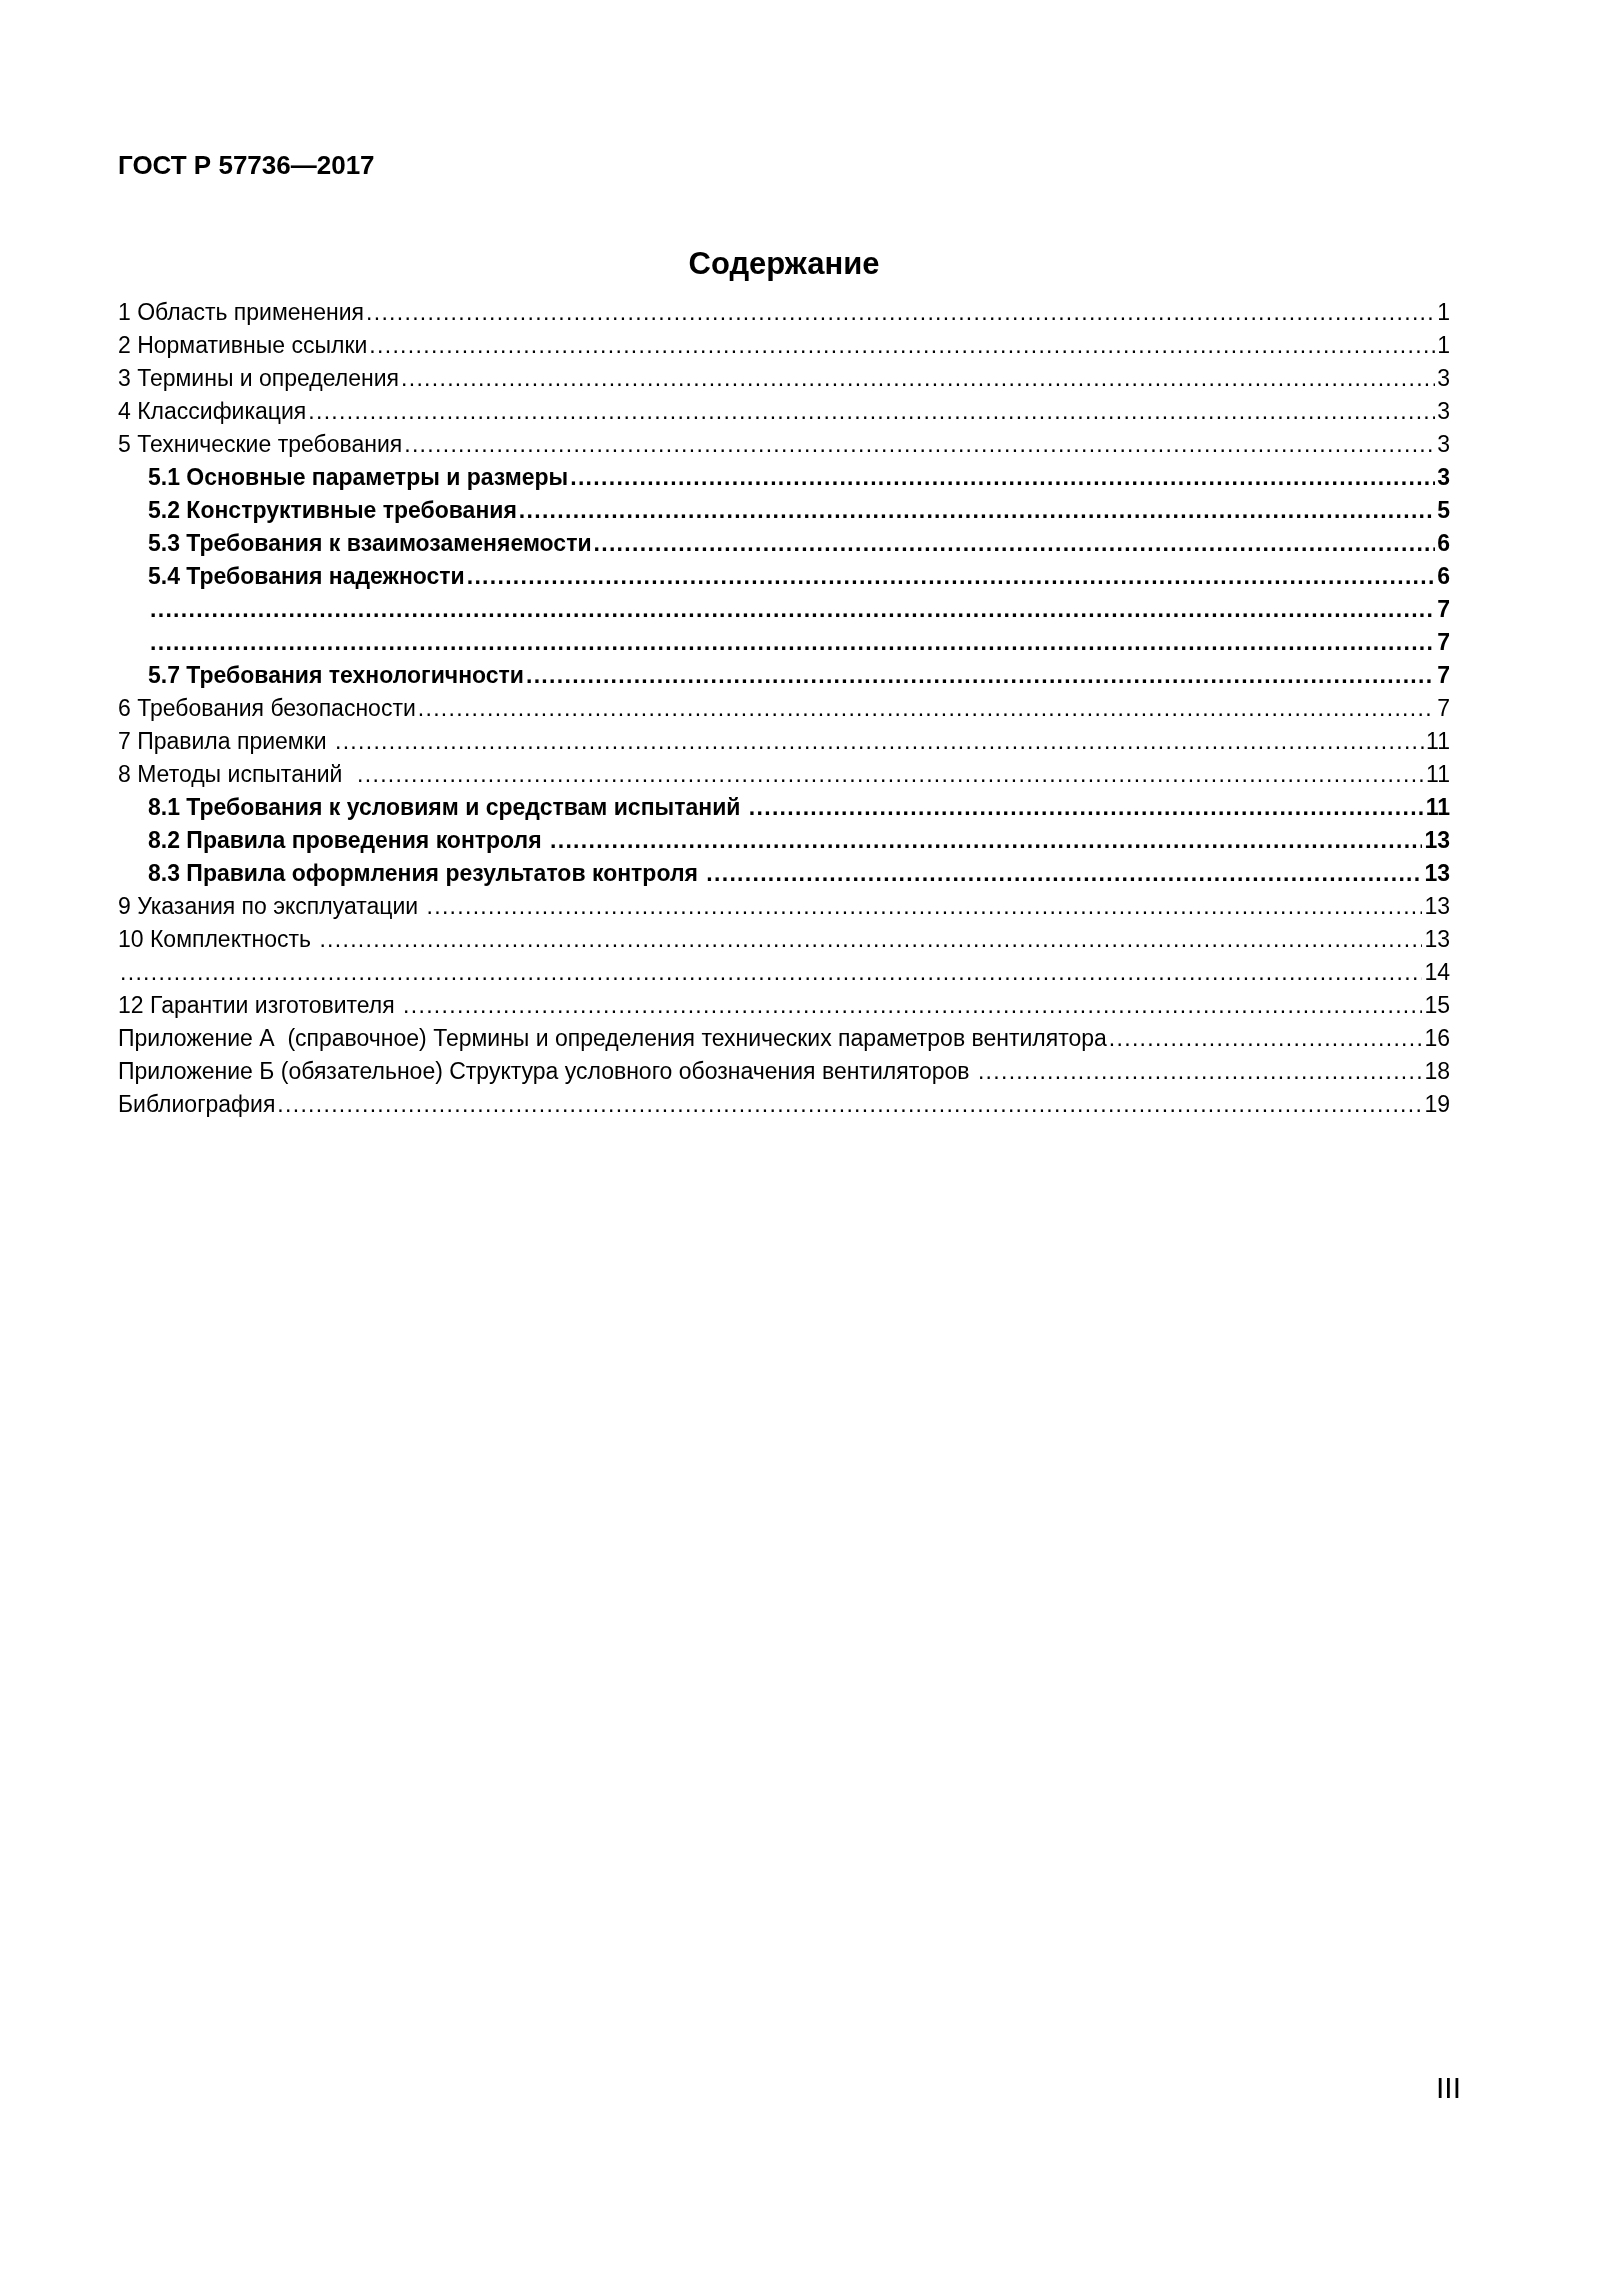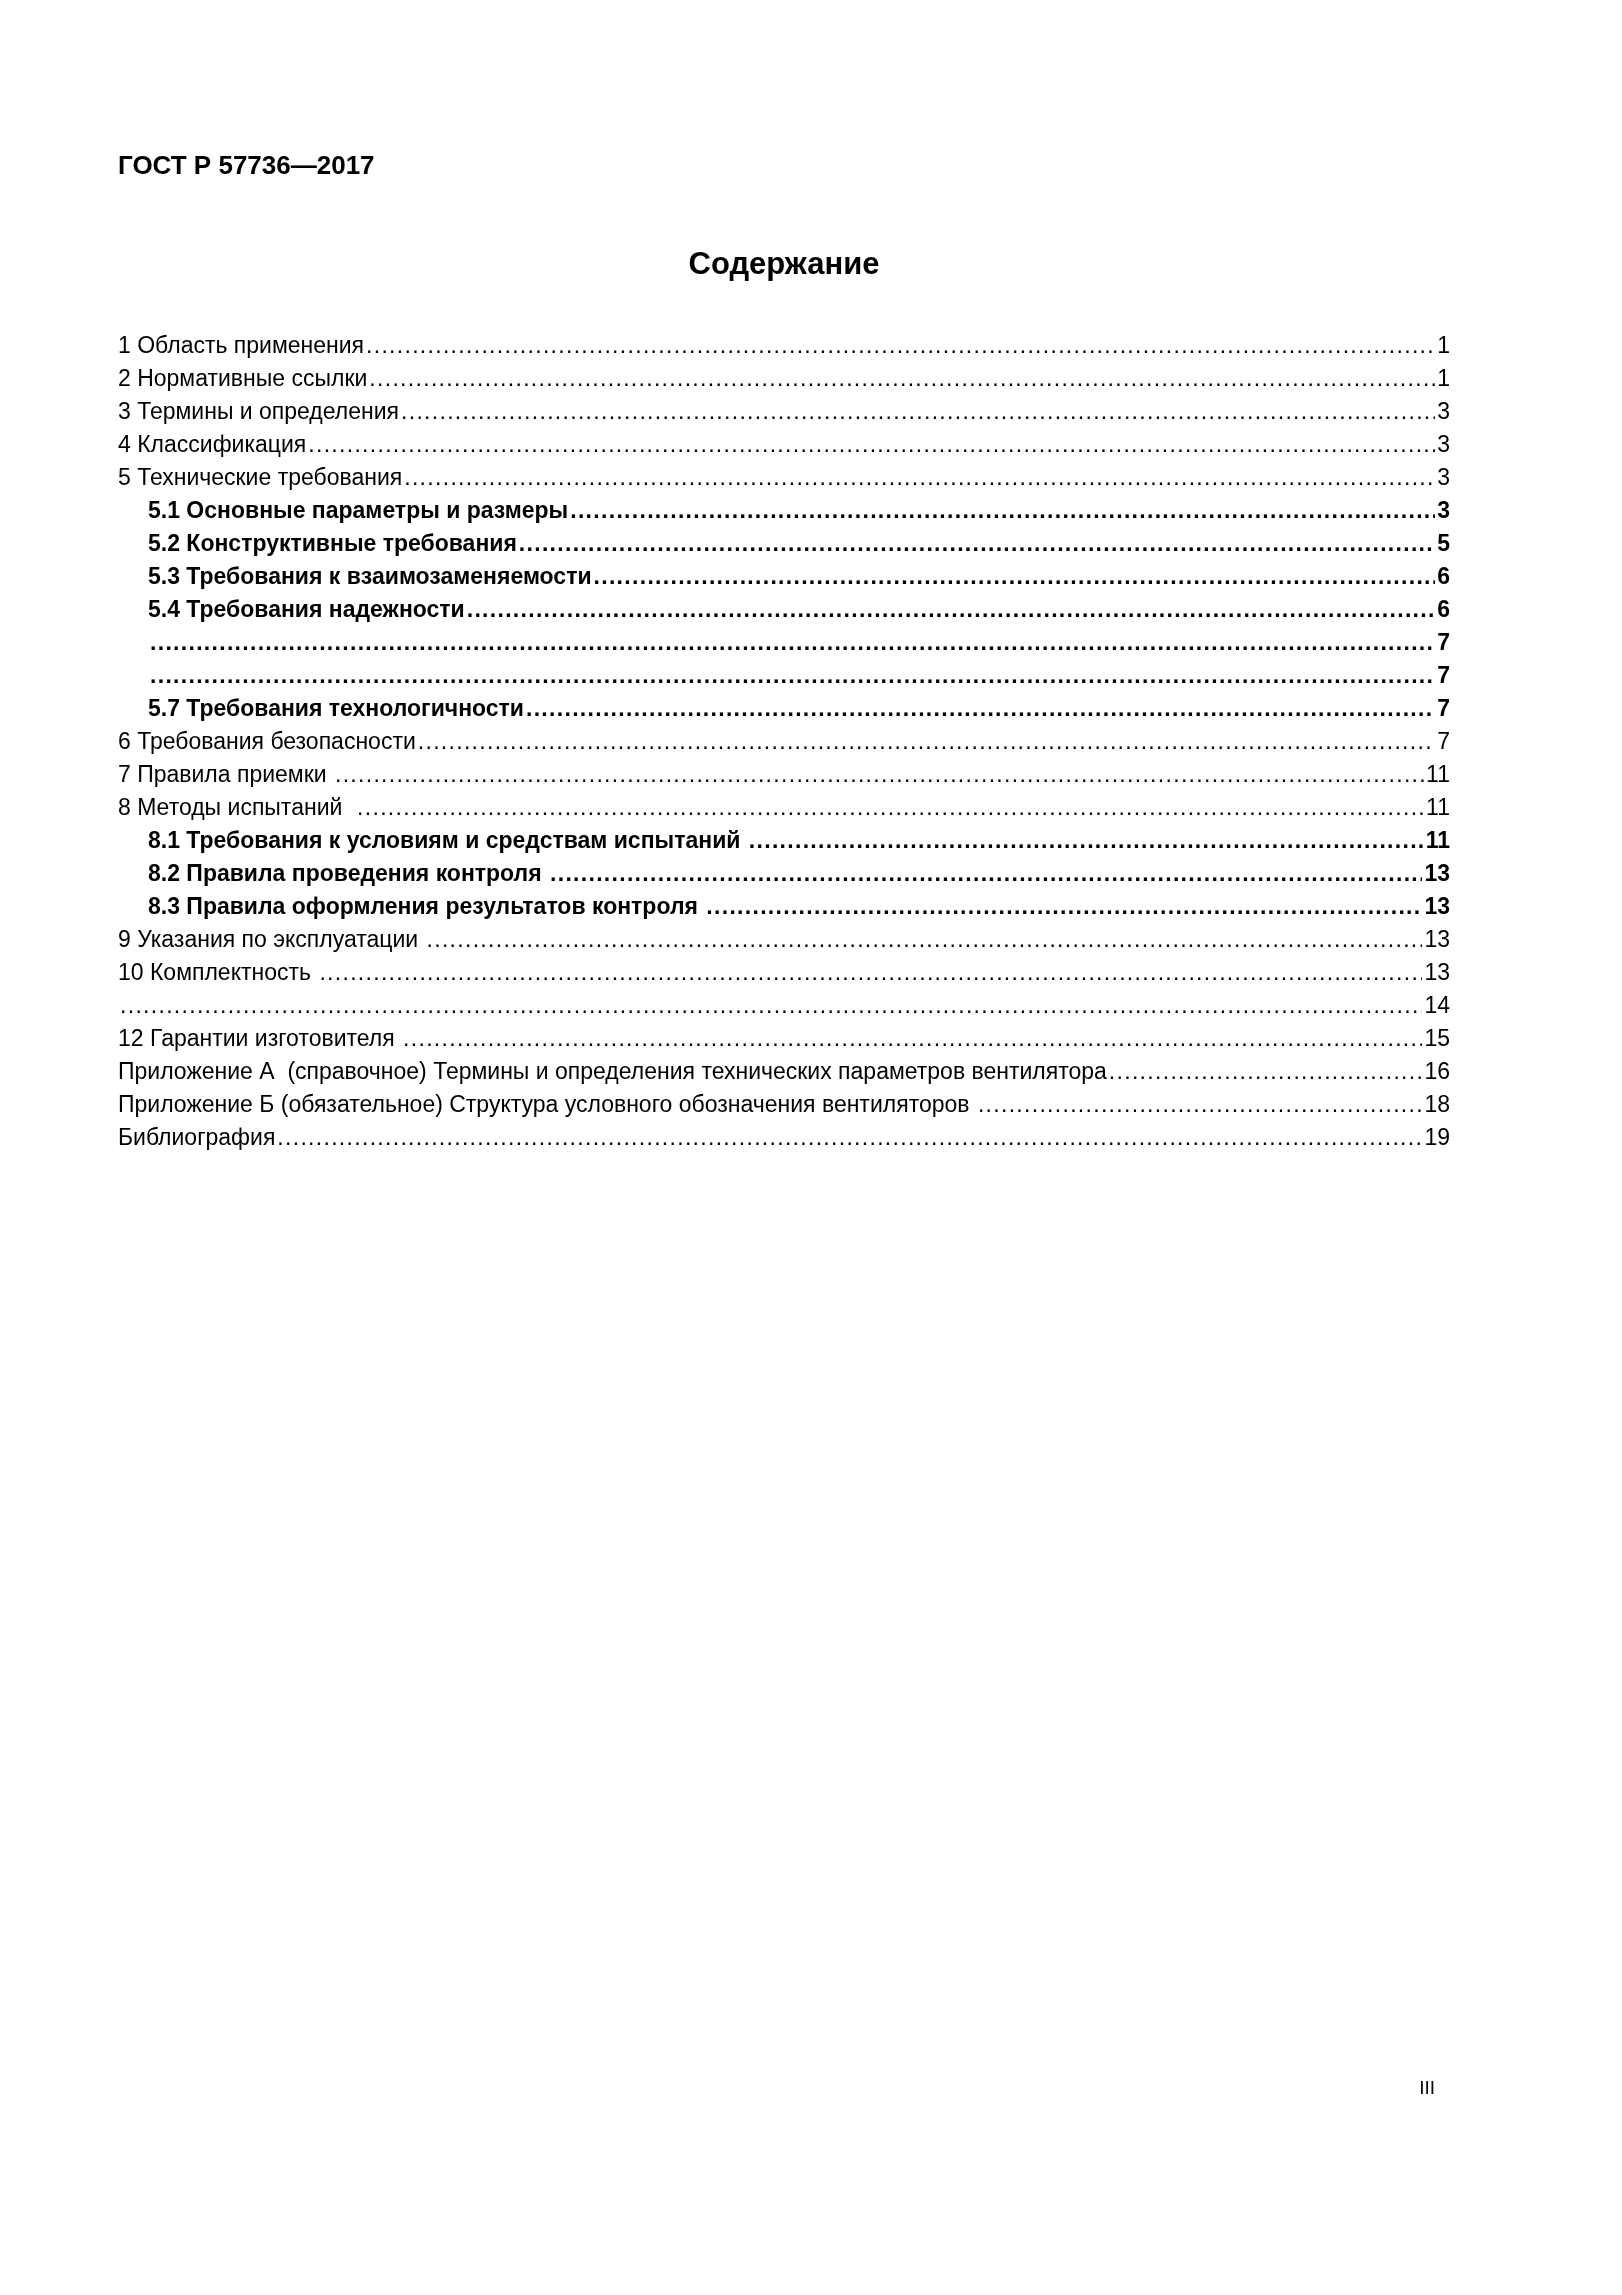--- a/index.html
+++ b/index.html
@@ -19,21 +19,21 @@
     text-align: left;
     font-weight: bold;
     font-size: 26px;
     line-height: 33px;
   }
   .page-title {
     text-align: center;
     font-weight: bold;
     font-size: 31px;
     line-height: 37px;
-    margin: 63px 0 47px 0;
+    margin: 63px 0 14px 0;
   }
   .toc-list { width: 100%; }
   .toc-row {
     display: flex;
     align-items: center;
     font-size: 23px;
     line-height: 33px;
     width: 100%;
   }
   .toc-row.indent-1 { padding-left: 30px; font-weight: bold; }
@@ -51,23 +51,23 @@
   .toc-leader::after {
     content: "........................................................................................................................................................................................................................................................";
     letter-spacing: 1.3px;
   }
   .toc-page {
     flex: 0 0 auto;
     text-align: right;
   }
   .page-footer {
     position: absolute;
-    right: 188px;
+    right: 162px;
     bottom: 191px;
-    font-size: 19px;
+    font-size: 30px;
     line-height: 33px;
   }
 </style>
 </head>
 <body>
 
 <div class="content">
   <div class="doc-header">ГОСТ Р 57736—2017</div>
 
   <h1 class="page-title">Содержание</h1>

